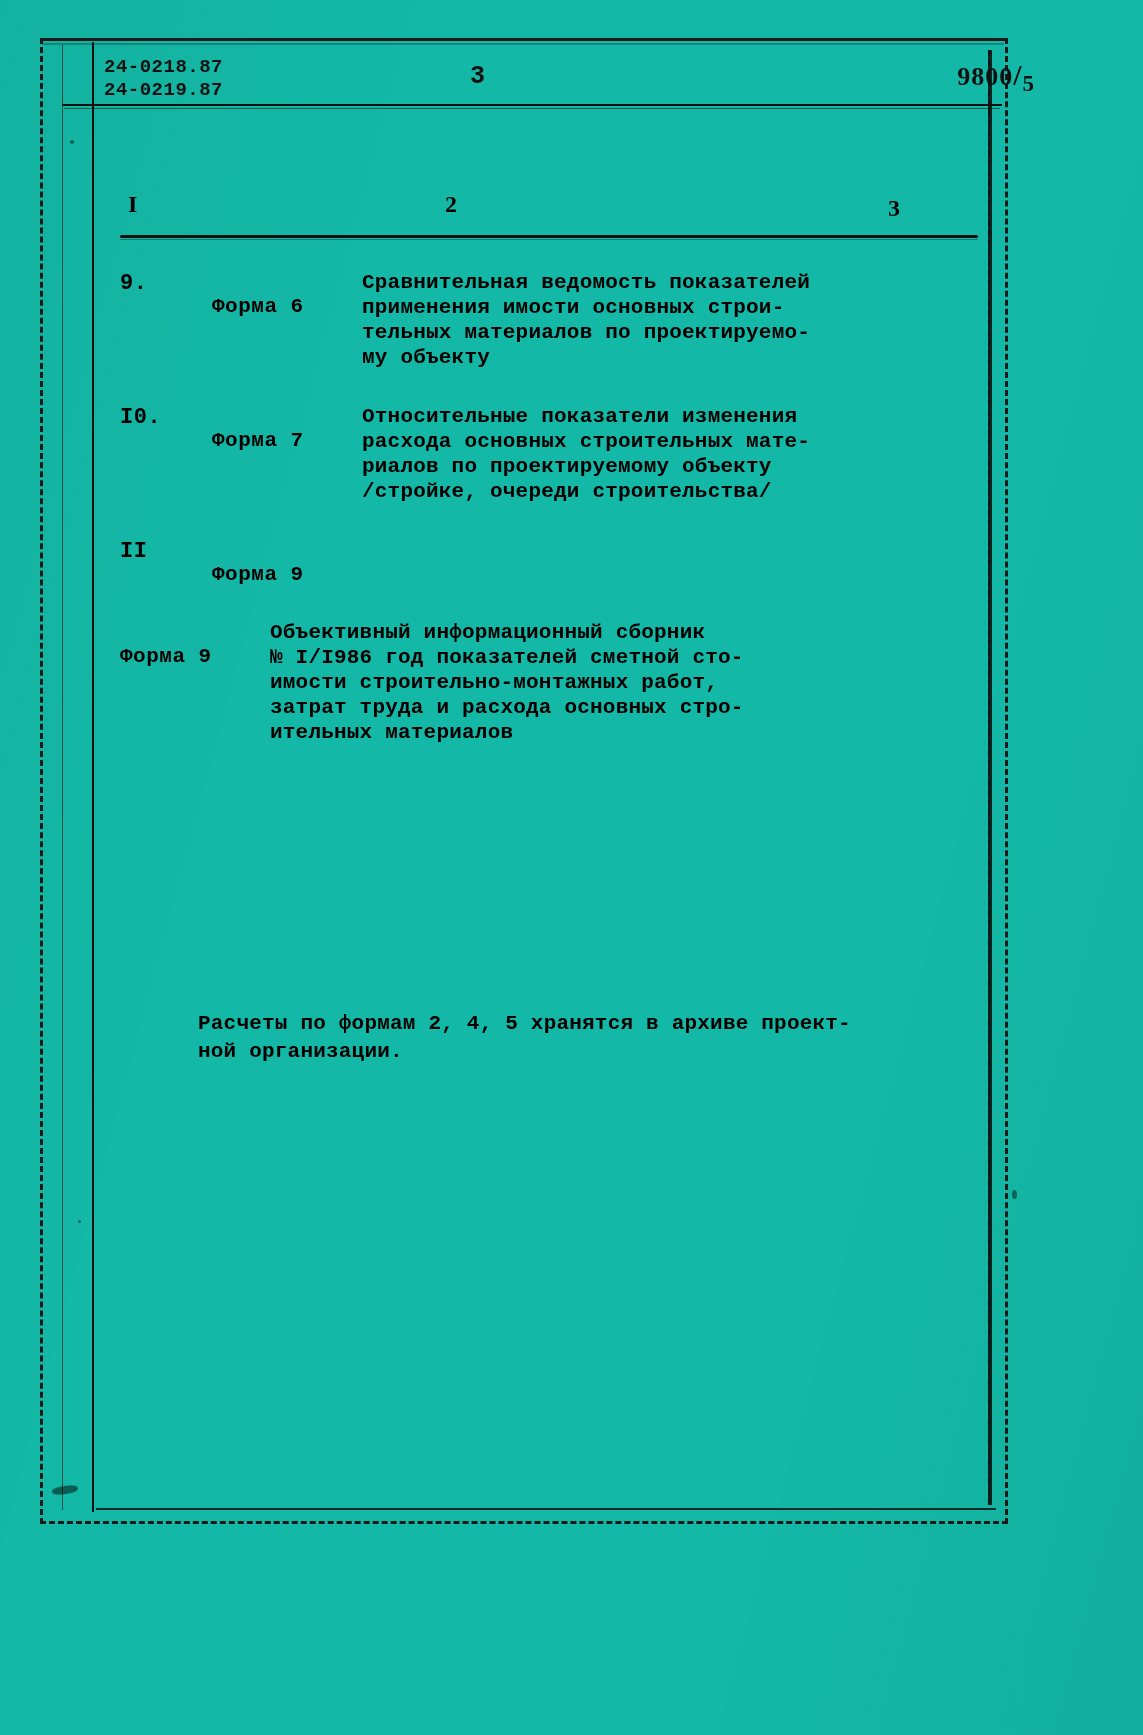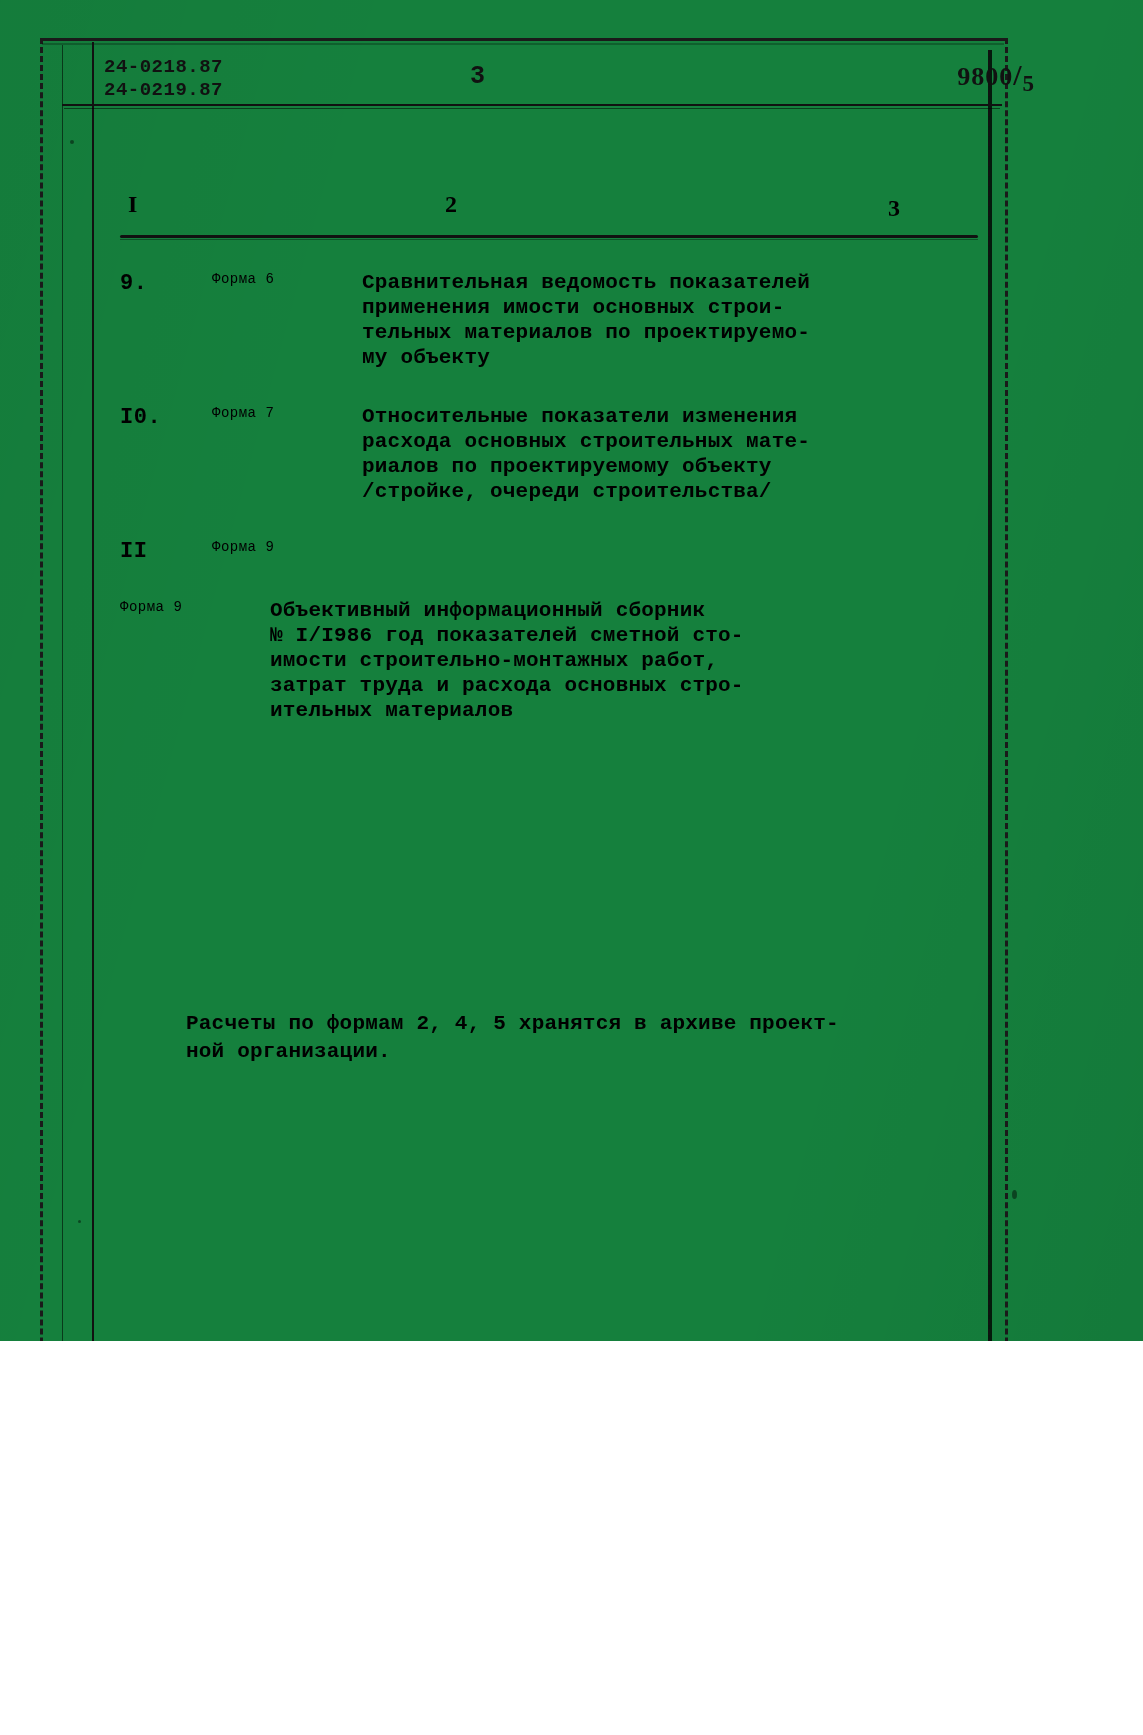--- a/index.html
+++ b/index.html
@@ -7,22 +7,22 @@
     padding: 0;
     background: #ffffff;
   }
   body {
     font-family: "Liberation Mono", "DejaVu Sans Mono", monospace;
     color: #000000;
   }
   .page {
     position: relative;
     width: 1143px;
-    height: 1341px;
-    background: #15803d;
+    height: 1735px;
+    background: #14b8a6;
     overflow: hidden;
   }
 
   
   .paper-tint {
     position: absolute;
     inset: 0;
     background:
       linear-gradient(105deg, rgba(0,0,0,0.035) 0%, rgba(0,0,0,0.0) 28%, rgba(0,0,0,0.0) 72%, rgba(0,0,0,0.05) 100%);
     pointer-events: none;
@@ -195,37 +195,38 @@
     width: 92px;
     flex: 0 0 92px;
     font-size: 22px;
     font-weight: 700;
     letter-spacing: 0.5px;
     padding-top: 1px;
   }
   .row .form {
     width: 150px;
     flex: 0 0 150px;
-    font-size: 14px;
-    font-weight: 400;
+    font-size: 21px;
+    font-weight: 700;
     letter-spacing: 0.5px;
     padding-top: 1px;
+    margin-top: 24px;
   }
   .row .desc {
     flex: 1 1 auto;
     font-size: 21px;
     font-weight: 700;
     line-height: 25px;
     letter-spacing: 0.2px;
     white-space: pre-line;
   }
 
   .note {
     position: absolute;
-    left: 186px;
+    left: 198px;
     top: 1010px;
     width: 760px;
     font-size: 21px;
     font-weight: 700;
     line-height: 28px;
     letter-spacing: 0.2px;
     white-space: pre-line;
   }
 
   

